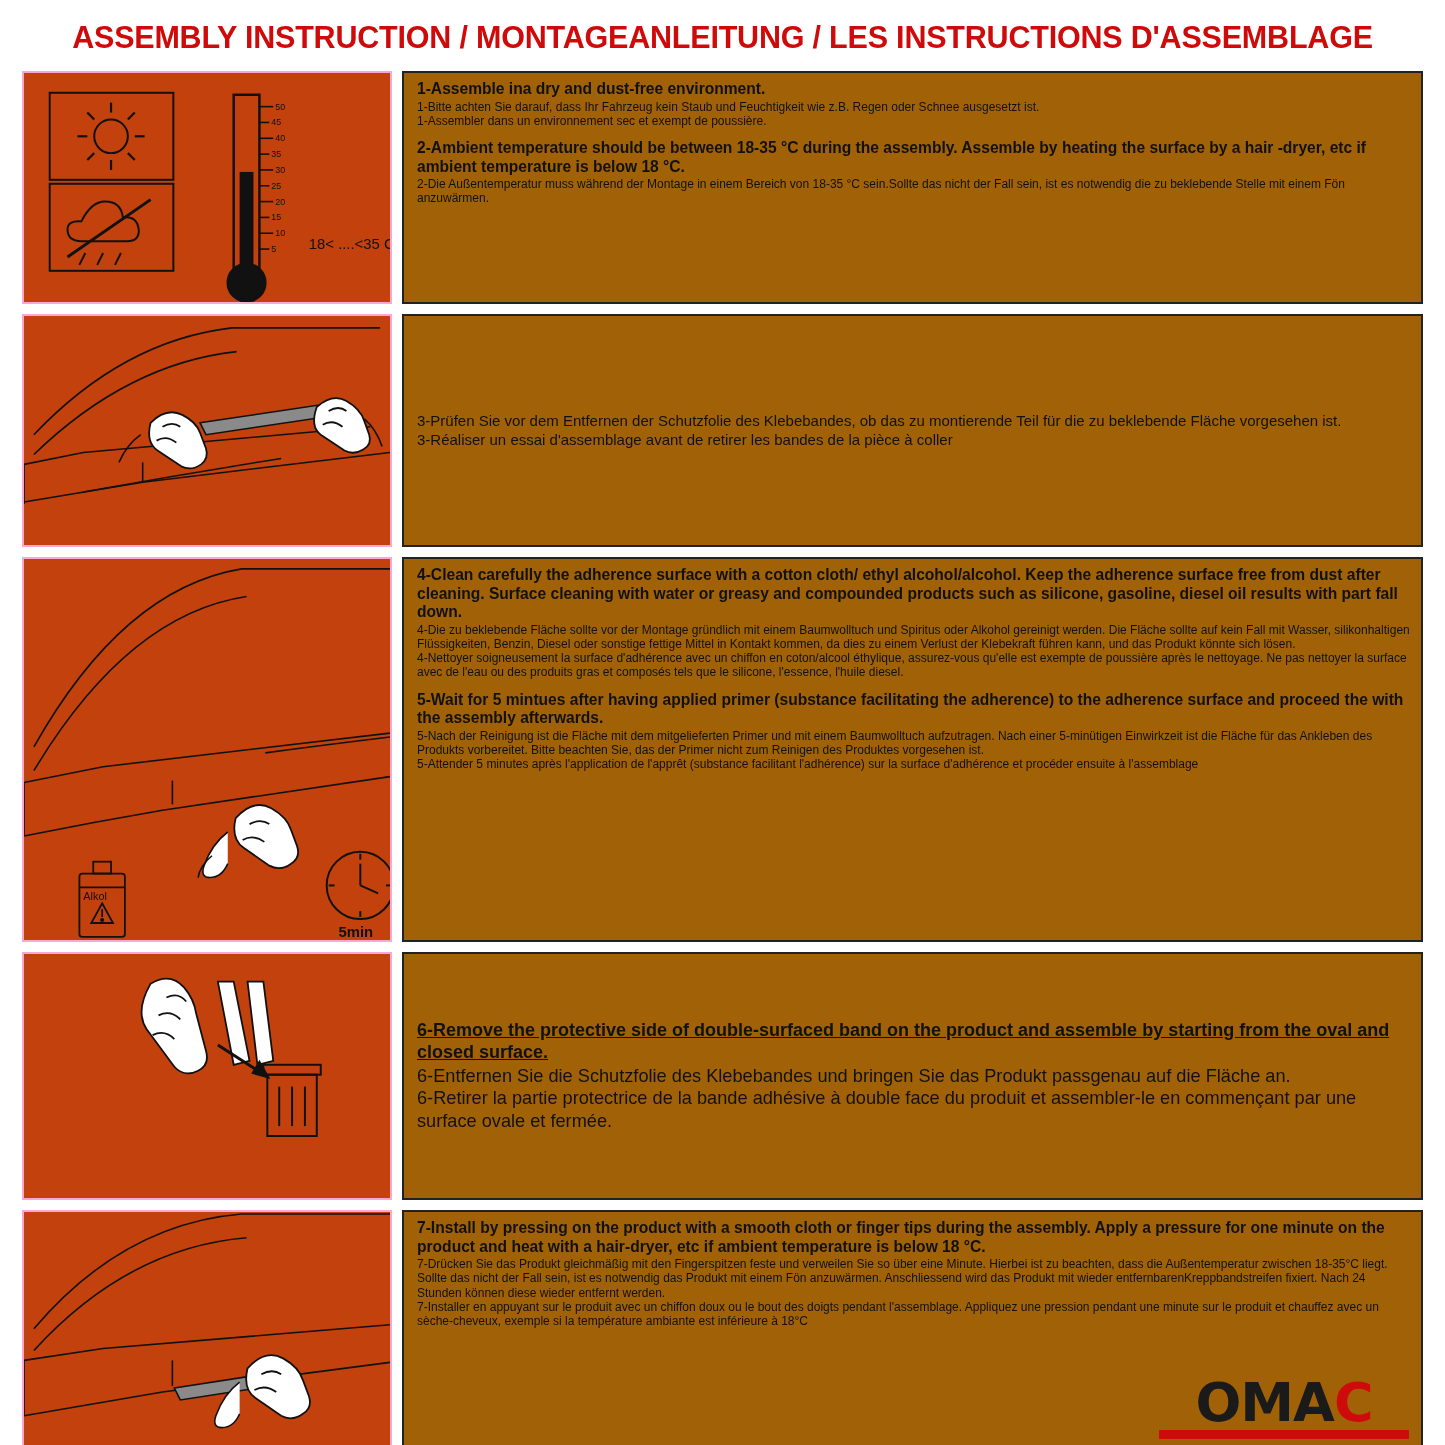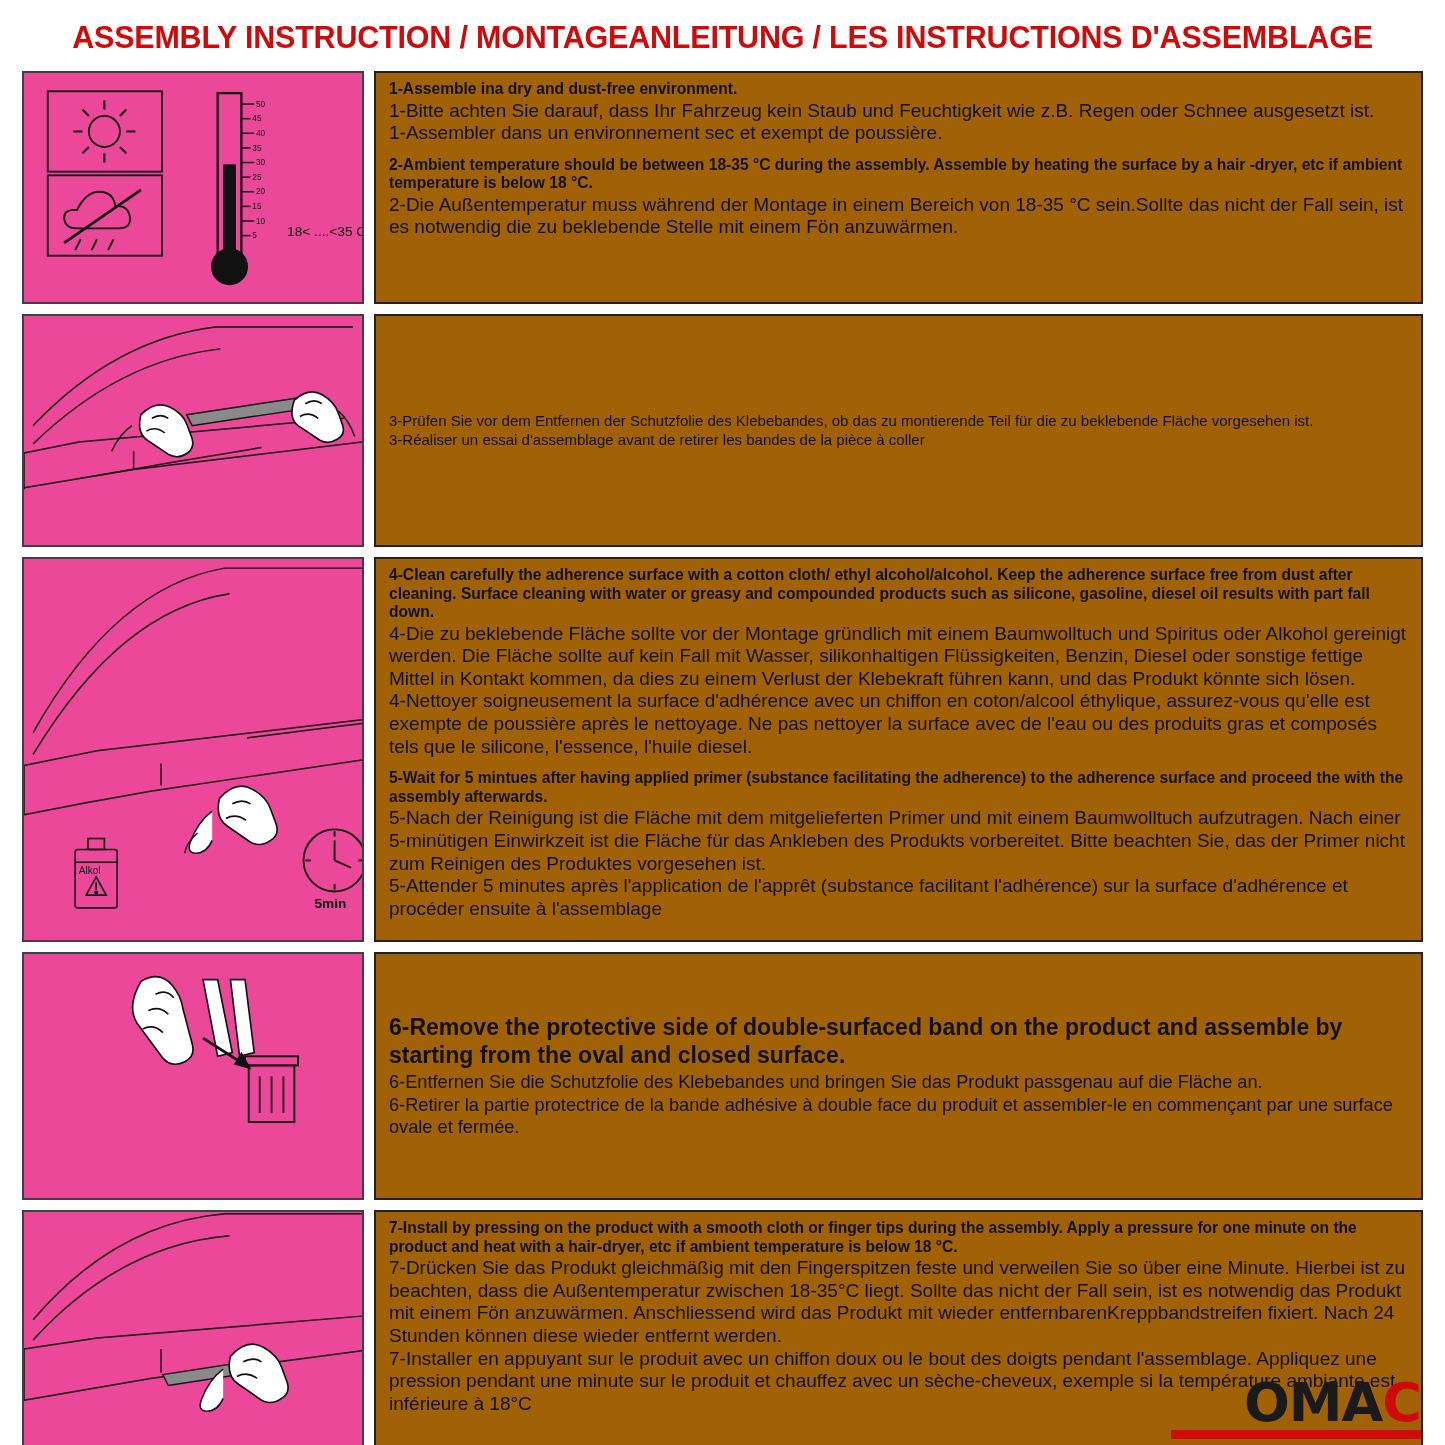--- a/index.html
+++ b/index.html
@@ -21,72 +21,72 @@
     font-size: 30.5px;
     font-weight: bold;
     letter-spacing: -0.2px;
     text-align: center;
     margin: 6px 0 16px 0;
     white-space: nowrap;
   }
   .rows { display: flex; flex-direction: column; gap: 10px; }
   .row { display: flex; gap: 10px; align-items: stretch; }
   .cell-img {
-    width: 342px;
-    border: 2px solid #404040;
-    background: #ec4899;
+    width: 370px;
+    border: 2px solid #f9a8d4;
+    background: #c2410c;
     position: relative;
     overflow: hidden;
     flex: none;
   }
   .cell-txt {
     flex: 1;
     border: 2px solid #222;
     background: #a16207;
     padding: 7px 11px 7px 13px;
     overflow: hidden;
   }
   .en {
     font-weight: bold;
     font-size: 15.6px;
     line-height: 1.19;
     margin: 0 0 1px 0;
   }
   .de, .fr {
-    font-size: 19px;
+    font-size: 12px;
     line-height: 1.19;
     margin: 0;
   }
   .blk { margin-bottom: 11px; }
   .blk:last-child { margin-bottom: 0; }
 
   
   .big .en { font-size: 19.4px; line-height: 1.25; }
   .big .de, .big .fr { font-size: 15px; line-height: 1.26; }
 
-  .mid .en { font-size: 23px; line-height: 1.24; }
+  .mid .en { font-size: 18px; line-height: 1.24; text-decoration: underline; }
   .mid .de, .mid .fr { font-size: 18.2px; line-height: 1.25; }
 
   .r1 { height: 233px; }
   .r2 { height: 233px; }
   .r3 { height: 385px; }
   .r4 { height: 248px; }
   .r5 { height: 253px; }
 
   .vcenter { display: flex; flex-direction: column; justify-content: center; }
 
   
   .draw { position: absolute; inset: 0; }
   svg { display: block; }
 
   .logo {
     position: absolute;
-    right: 24px; bottom: 6px;
+    right: 36px; bottom: 6px;
     width: 250px;
-    text-align: right;
+    text-align: center;
   }
   .logo-text {
     font-size: 54px;
     font-weight: bold;
     letter-spacing: -1px;
     line-height: 0.95;
     color: #1a1a1a;
     font-family: "DejaVu Sans", sans-serif;
   }
   .logo-text .c { color: #cf0a0a; }

